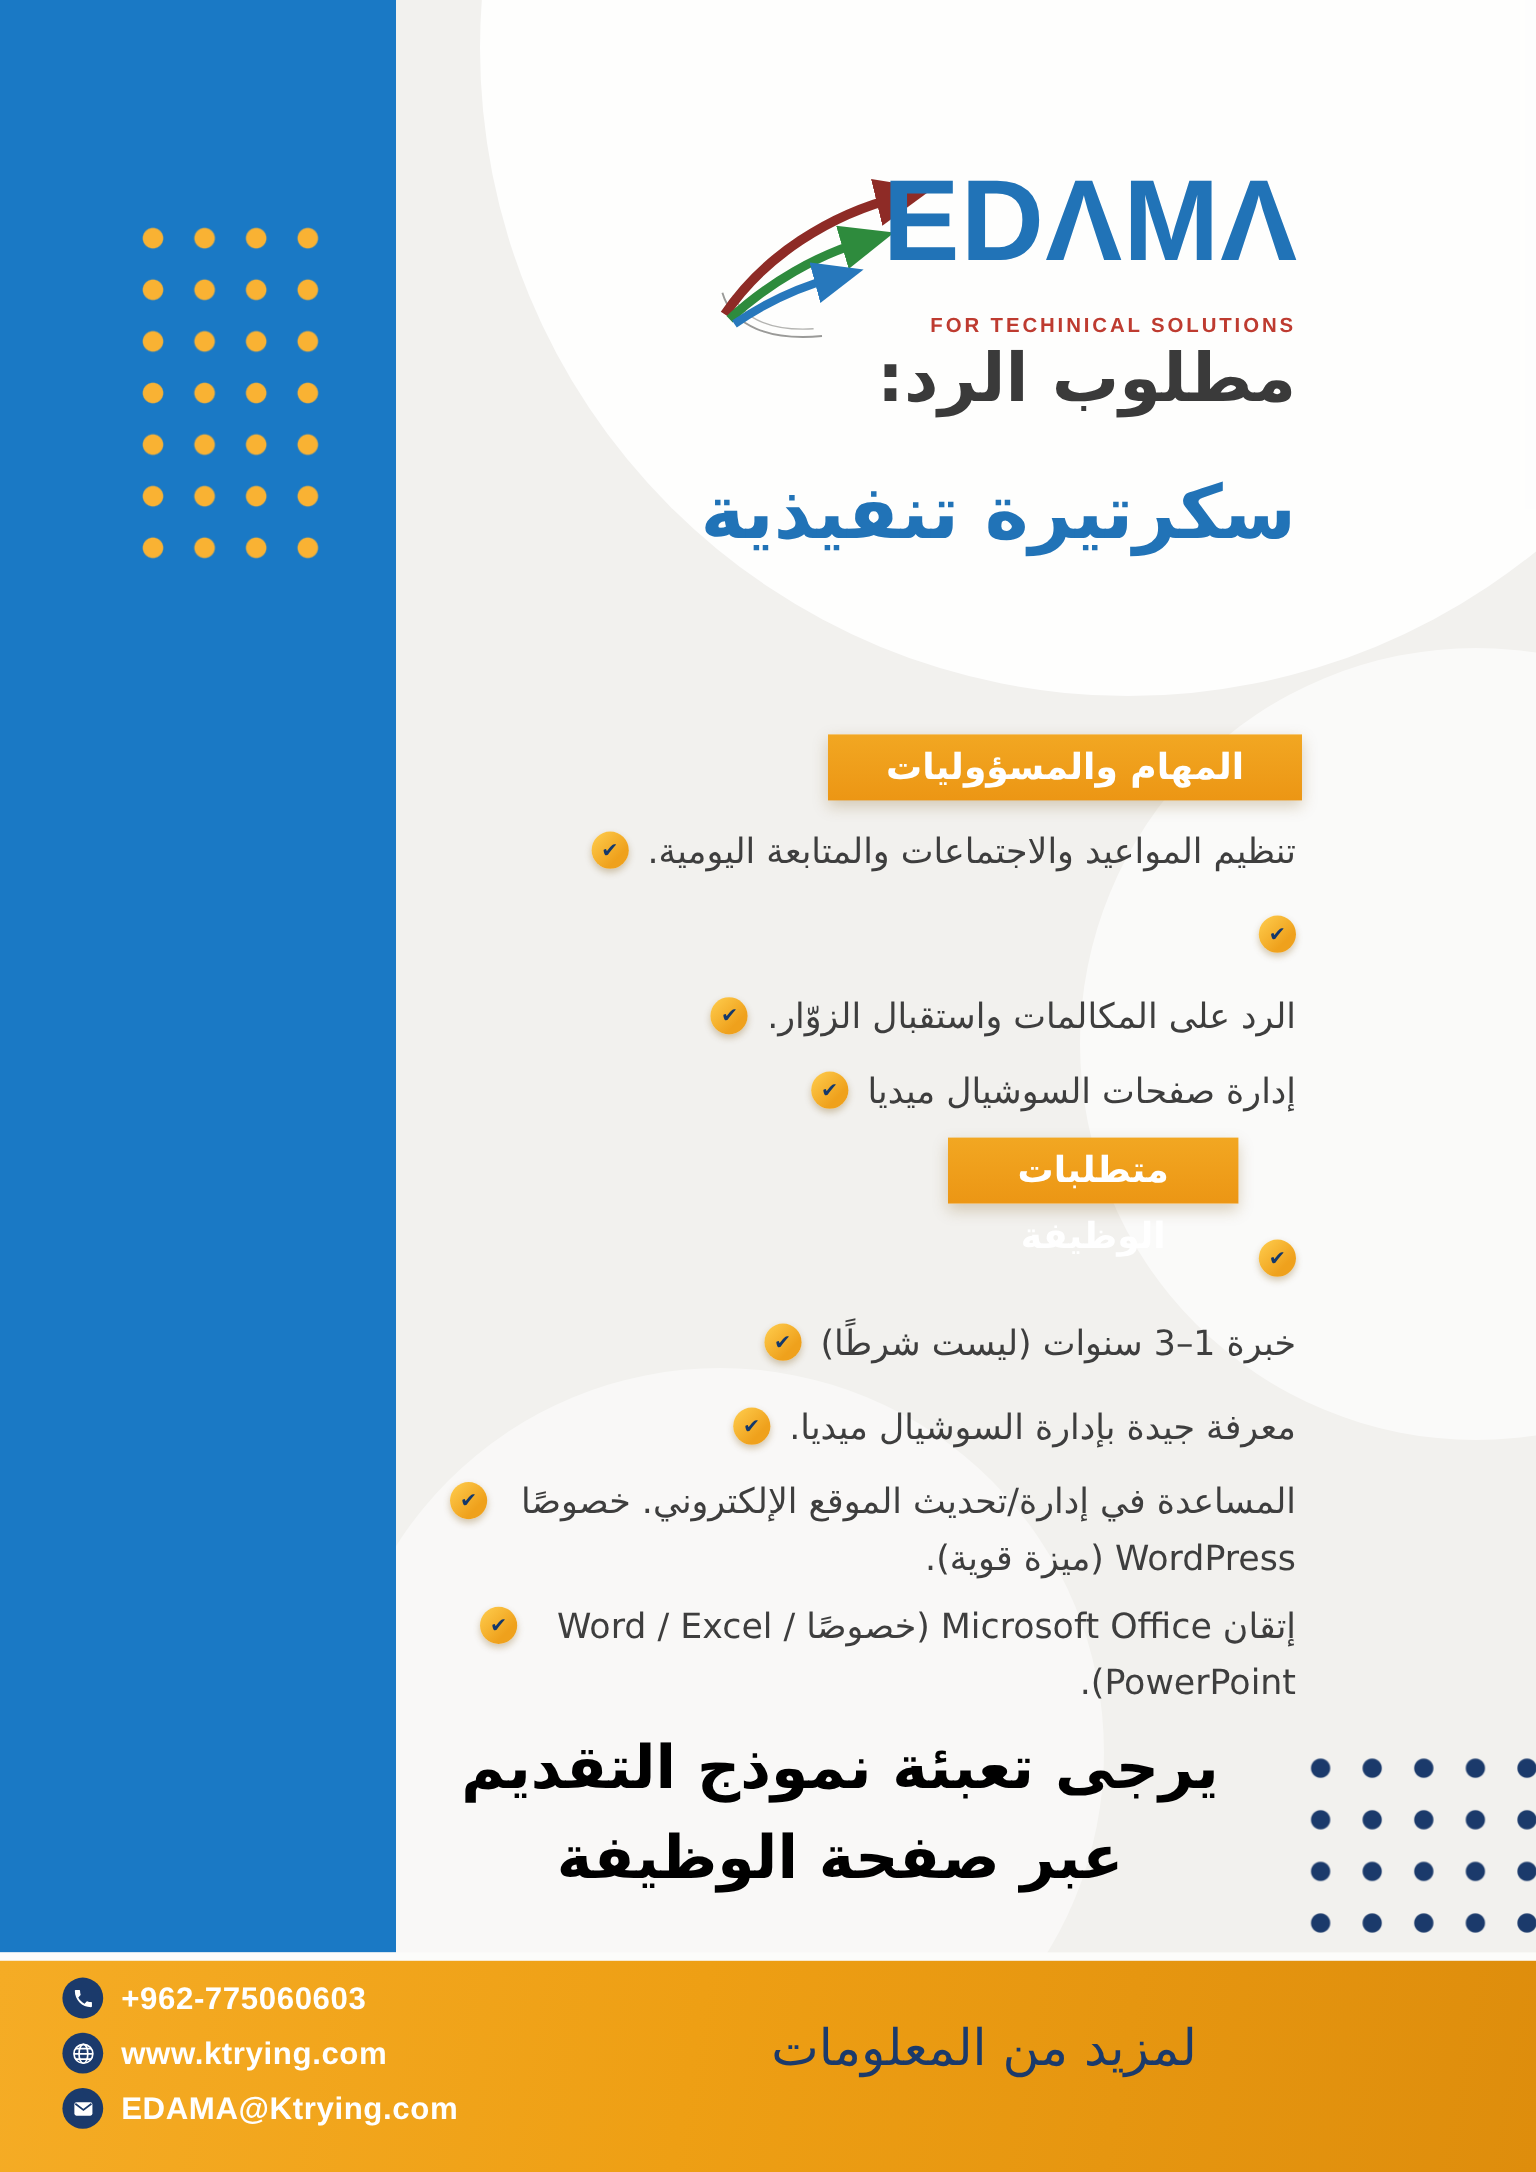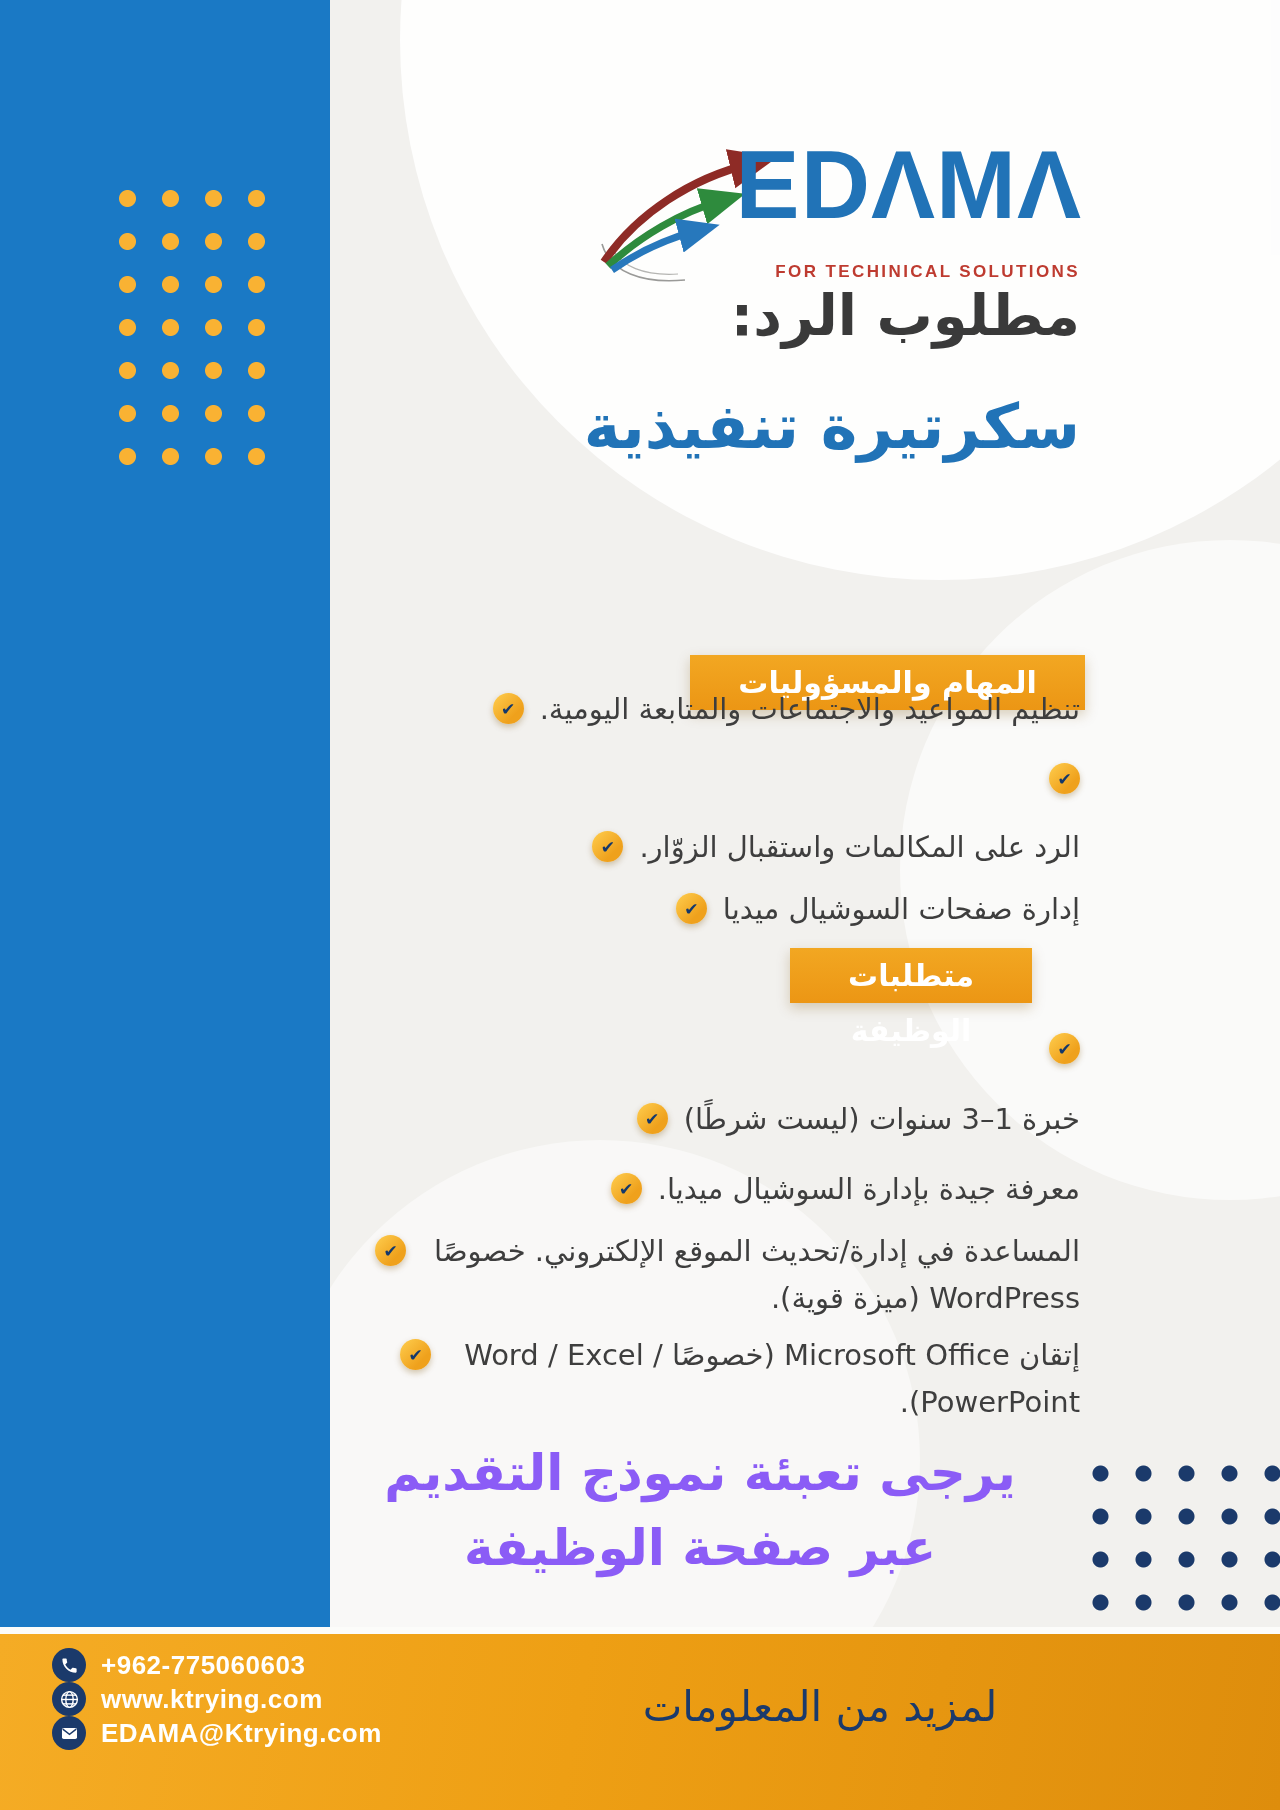--- a/index.html
+++ b/index.html
@@ -30,39 +30,39 @@
     font-size:17px; font-weight:bold; color:#BE3B30; letter-spacing:2.4px; white-space:nowrap; }
 
   .pretitle { position:absolute; right:200px; top:281px; direction:rtl;
     font-size:56px; font-weight:bold; color:#3A3A3A; line-height:1.25; }
   .job-title { position:absolute; right:200px; top:382px; direction:rtl;
     font-size:62px; font-weight:bold; color:#2173B7; line-height:1.45; white-space:nowrap; }
 
   .banner { position:absolute; height:55px; background:linear-gradient(180deg,#F2A722,#EC9614);
     box-shadow:0 5px 12px rgba(120,80,0,.25); direction:rtl; text-align:center;
     color:#fff; font-weight:bold; font-size:30px; line-height:55px; }
-  .banner-1 { left:690px; top:612px; width:395px;margin-top:43px; }
+  .banner-1 { left:690px; top:612px; width:395px; }
   .banner-2 { left:790px; top:948px; width:242px; }
 
   .item { position:absolute; right:200px; width:700px; display:flex; direction:rtl;
     align-items:flex-start; gap:16px; justify-content:flex-start; }
   .item-text { font-size:29px; color:#3E3E3E; line-height:1.62; text-align:right; direction:rtl; }
   .check { flex:0 0 auto; width:31px; height:31px; border-radius:50%;
     background:linear-gradient(135deg,#FFCE4F 0%,#EFA11C 70%);
     box-shadow:0 3px 6px rgba(120,80,0,.3);
     display:flex; align-items:center; justify-content:center;
     color:#14386B; font-size:17px; font-weight:bold; margin-top:7px; }
 
   .cta { position:absolute; left:350px; top:1436px; width:700px; text-align:center; direction:rtl;
-    font-size:50px; font-weight:bold; color:#8b5cf6; line-height:1.5; }
+    font-size:50px; font-weight:bold; color:#000000; line-height:1.5; }
 
   .footer-line { position:absolute; left:0; top:1627px; width:1280px; height:7px; background:#FCFCFA; }
   .footer { position:absolute; left:0; top:1634px; width:1280px; height:176px;
     background:linear-gradient(100deg,#F5AC25 0%,#EE9F14 45%,#DE8D0C 100%); }
-  .contact { position:absolute; left:52px; top:14px; display:flex; flex-direction:column; }
+  .contact { position:absolute; left:52px; top:14px; display:flex; flex-direction:column; gap:12px; }
   .contact-row { display:flex; align-items:center; gap:15px; }
   .contact-icon { width:34px; height:34px; border-radius:50%; background:#1B3A6B;
     display:flex; align-items:center; justify-content:center; flex:0 0 auto; }
   .contact-text { font-family:"Liberation Sans",sans-serif; font-size:26px; font-weight:bold;
     color:#fff; letter-spacing:.5px; }
   .more-info { position:absolute; left:590px; top:48px; width:460px; text-align:center;
     direction:rtl; font-size:42px; color:#1B3A6B; }
 </style>
 </head>
 <body>

